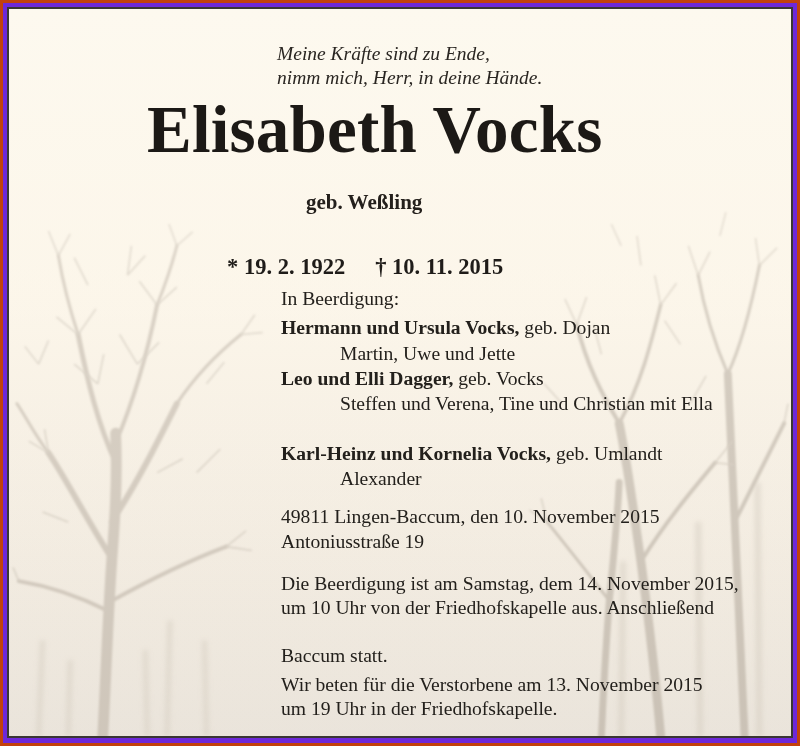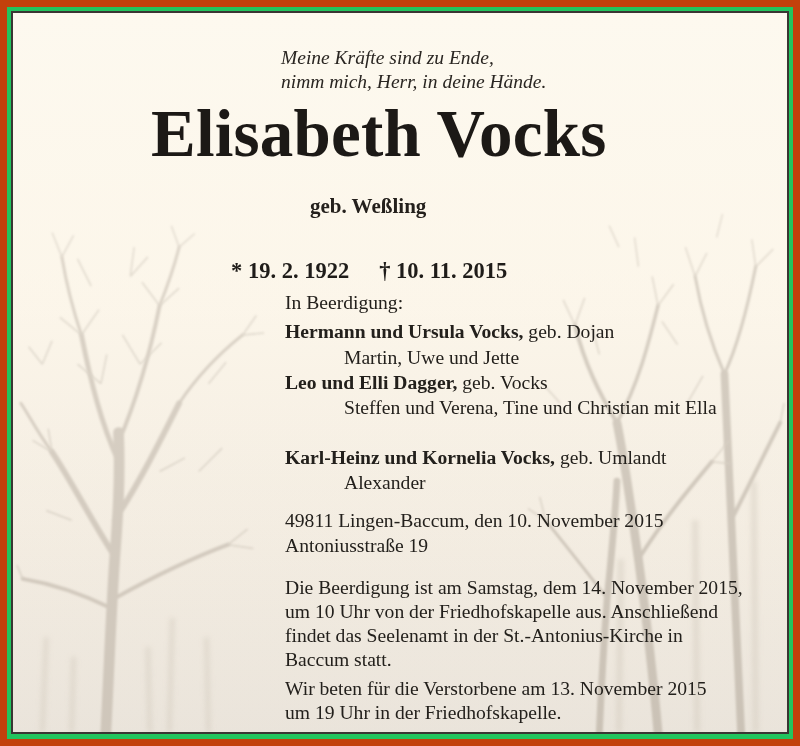--- a/index.html
+++ b/index.html
@@ -5,22 +5,22 @@
   html, body { margin: 0; padding: 0; }
   body {
     width: 800px; height: 746px; overflow: hidden;
     background: #111;
     font-family: "Liberation Serif", "DejaVu Serif", serif;
     color: #1e1b18;
   }
   .frame-outer {
     position: absolute; left: 0; top: 0; width: 800px; height: 746px;
     box-sizing: border-box;
-    border: 7px solid #c2410c;
-    background: #22c55e;
+    border: 3px solid #c2410c;
+    background: #6d28d9;
   }
   .frame-inner {
     position: absolute; left: 4px; top: 4px; right: 4px; bottom: 5px;
     box-sizing: border-box;
     border: 2px solid #3a3633;
     overflow: hidden;
     background: linear-gradient(180deg, #fdf9ef 0%, #fcf6ea 40%, #f2ebe0 75%, #e9e3da 100%);
   }
   .bg-trees { position: absolute; left: 0; top: 0; width: 100%; height: 100%; }
   .content { position: absolute; left: 0; top: 0; width: 100%; height: 100%; }
@@ -135,20 +135,19 @@
       <div class="abs body-line left" style="top:433px">
         <span class="b">Karl-Heinz und Kornelia Vocks,</span><span> geb. Umlandt</span>
       </div>
       <div class="abs body-line indent" style="top:458px">Alexander</div>
 
       <div class="abs body-line left" style="top:496px">49811 Lingen-Baccum, den 10. November 2015</div>
       <div class="abs body-line left" style="top:521px">Antoniusstraße 19</div>
 
       <div class="abs body-line left" style="top:563px">Die Beerdigung ist am Samstag, dem 14. November 2015,</div>
       <div class="abs body-line left" style="top:587px">um 10 Uhr von der Friedhofskapelle aus. Anschließend</div>
-      <div class="abs body-line left" style="top:611px">findet das Seelenamt in der St.-Antonius-Kirche in</div>
       <div class="abs body-line left" style="top:635px">Baccum statt.</div>
 
       <div class="abs body-line left" style="top:664px">Wir beten für die Verstorbene am 13. November 2015</div>
       <div class="abs body-line left" style="top:688px">um 19 Uhr in der Friedhofskapelle.</div>
     </div>
   </div>
 </div>
 
 </body></html>

